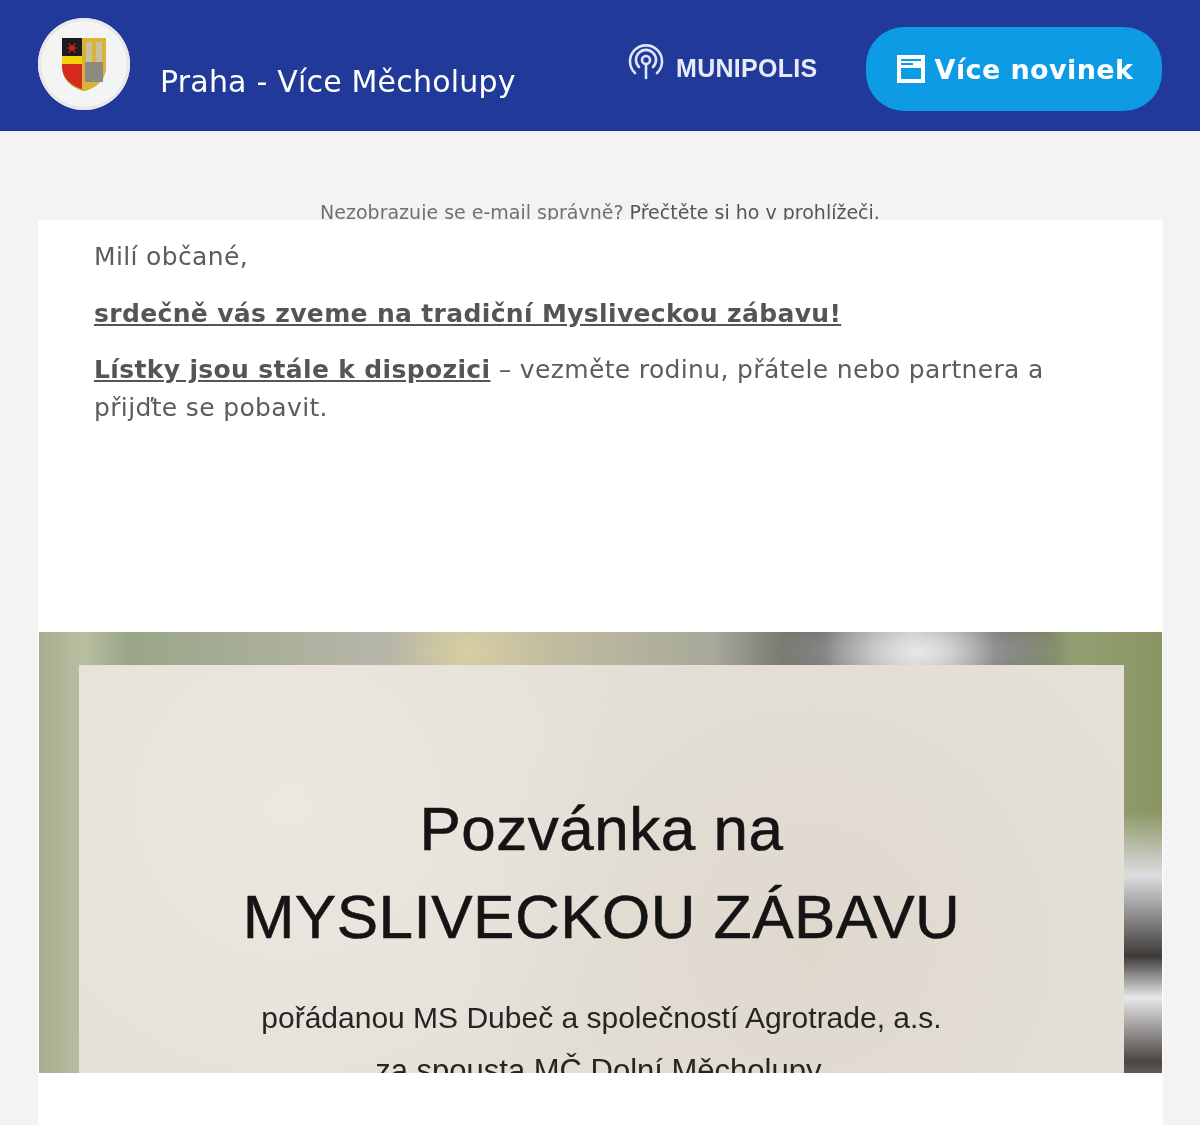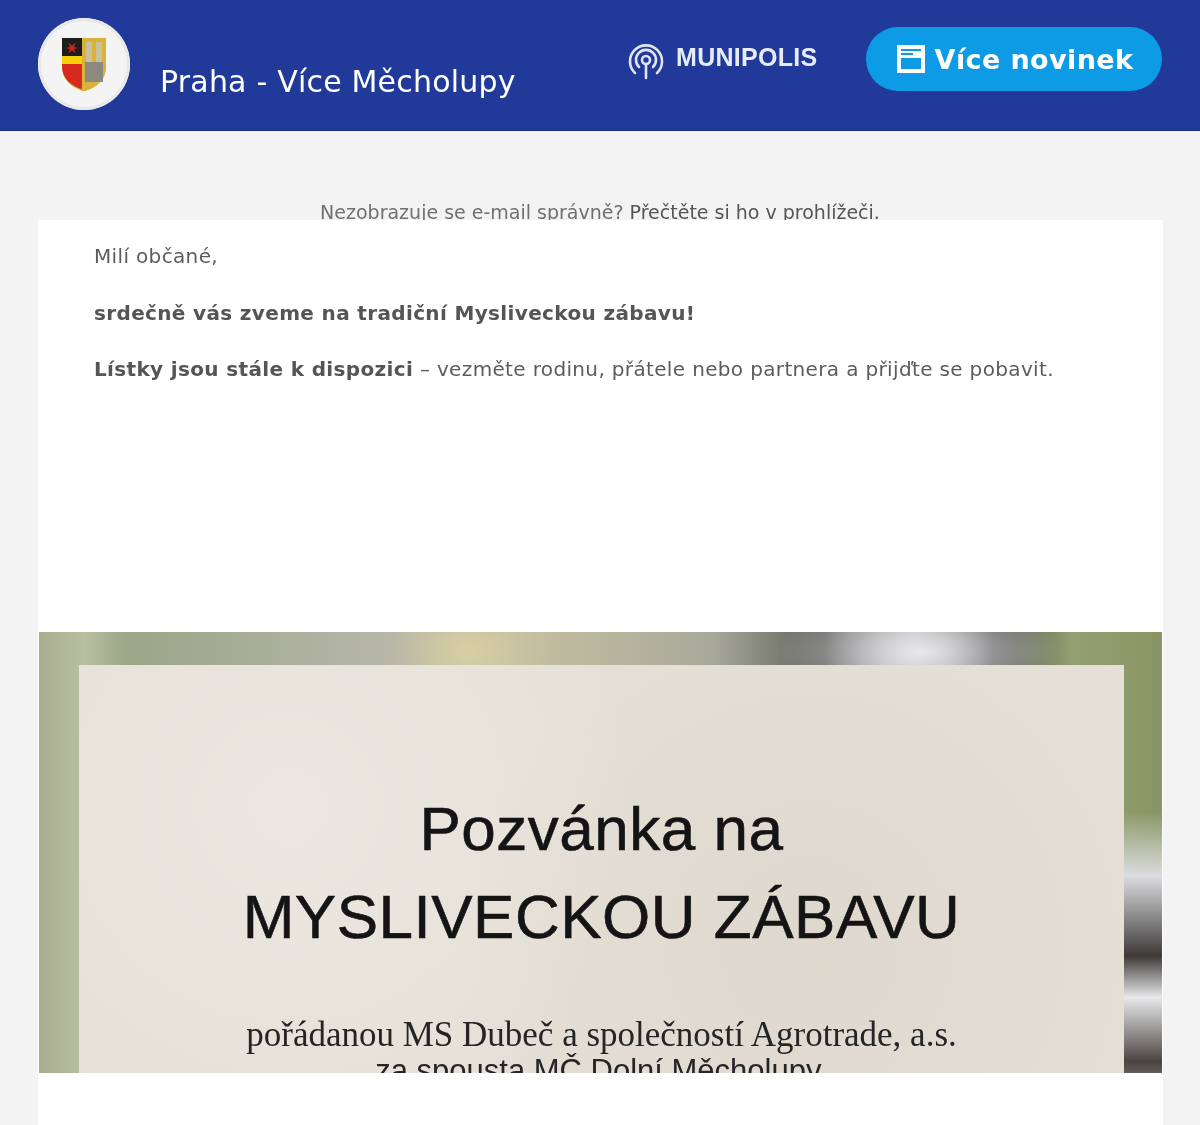--- a/index.html
+++ b/index.html
@@ -32,31 +32,31 @@
     font-size: 26px; font-weight: bold; color: #a9b3cf;
     letter-spacing: 0.3px;
   }
   .title-main {
     position: absolute; left: 160px; top: 64px;
     font-size: 30px; color: #ffffff;
     letter-spacing: 0.2px;
   }
   .munipolis {
     position: absolute; left: 626px; top: 43px;
-    display: flex; align-items: flex-start; gap: 10px;
+    display: flex; align-items: flex-end; gap: 10px;
     color: #e6ebf7;
   }
   .munipolis svg { width: 40px; height: 40px; display: block; }
   .munipolis-text {
     font-family: "Liberation Sans", sans-serif;
     font-weight: bold; font-size: 25px; letter-spacing: 0.3px;
   }
   .more-news {
     position: absolute; left: 866px; top: 27px;
-    width: 296px; height: 64px;
+    width: 296px; height: 84px;
     border-radius: 38px;
     background: #0e9be6;
     display: flex; align-items: center; justify-content: center;
     gap: 8px;
     color: #ffffff; text-decoration: none; cursor: pointer;
   }
   .more-news svg { width: 32px; height: 32px; display: block; }
   .more-news-label { font-size: 27px; font-weight: bold; letter-spacing: 0.4px; }
 
   
@@ -68,25 +68,25 @@
   .notice a { color: #555555; text-decoration: underline; }
 
   
   .card {
     position: absolute; left: 38px; top: 220px;
     width: 1125px; height: 905px;
     background: #ffffff;
   }
   .text-block {
     padding: 18px 56px 0 56px;
-    font-size: 20px; line-height: 37.5px; color: #5c5c5c;
+    font-size: 25px; line-height: 37.5px; color: #5c5c5c;
     letter-spacing: 0.35px;
   }
   .text-block p { margin-bottom: 19px; }
-  .text-block strong { font-weight: bold; color: #555555; }
+  .text-block strong { font-weight: bold; color: #555555; text-decoration: underline; }
 
   
   .poster {
     position: absolute; left: 1px; top: 412px;
     width: 1123px; height: 441px;
     overflow: hidden;
     background:
       radial-gradient(ellipse 140px 60px at 880px 20px, #e8e8ea 0%, rgba(200,200,205,0.6) 50%, rgba(0,0,0,0) 100%),
       radial-gradient(ellipse 80px 60px at 430px 20px, #d8cfa2 0%, rgba(210,200,160,0) 100%),
       linear-gradient(90deg, #a9ad90 0%, #b8bfa0 4%, #9aa688 8%, #b6b6a8 30%, #c2bda0 45%, #a8a99b 60%, #5d5e58 70%, #c8c8cc 78%, #4f4f4c 85%, #93a072 92%, #8a9564 100%);
@@ -111,23 +111,23 @@
     position: absolute; left: 0; right: 0; top: 128px;
     font-size: 62px; font-weight: normal; letter-spacing: 0.5px;
     -webkit-text-stroke: 0.6px #141414;
   }
   .poster-title2 {
     position: absolute; left: 0; right: 0; top: 216px;
     font-size: 62px; letter-spacing: 0.5px;
     -webkit-text-stroke: 0.6px #141414;
   }
   .poster-line1 {
-    position: absolute; left: 0; right: 0; top: 350px;
-    font-size: 35px; color: #252525;
-    font-family: Liberation Serif, serif;
+    position: absolute; left: 0; right: 0; top: 336px;
+    font-size: 30px; color: #252525;
+    font-family: Liberation Sans, sans-serif;
   }
   .poster-line2 {
     position: absolute; left: 0; right: 0; top: 388px;
     font-size: 31px; color: #252525;
   }
   .poster-line3 {
     position: absolute; left: 0; right: 0; top: 430px;
     font-size: 38px; color: #141414;
   }
   .poster-line3 b { font-weight: bold; }

